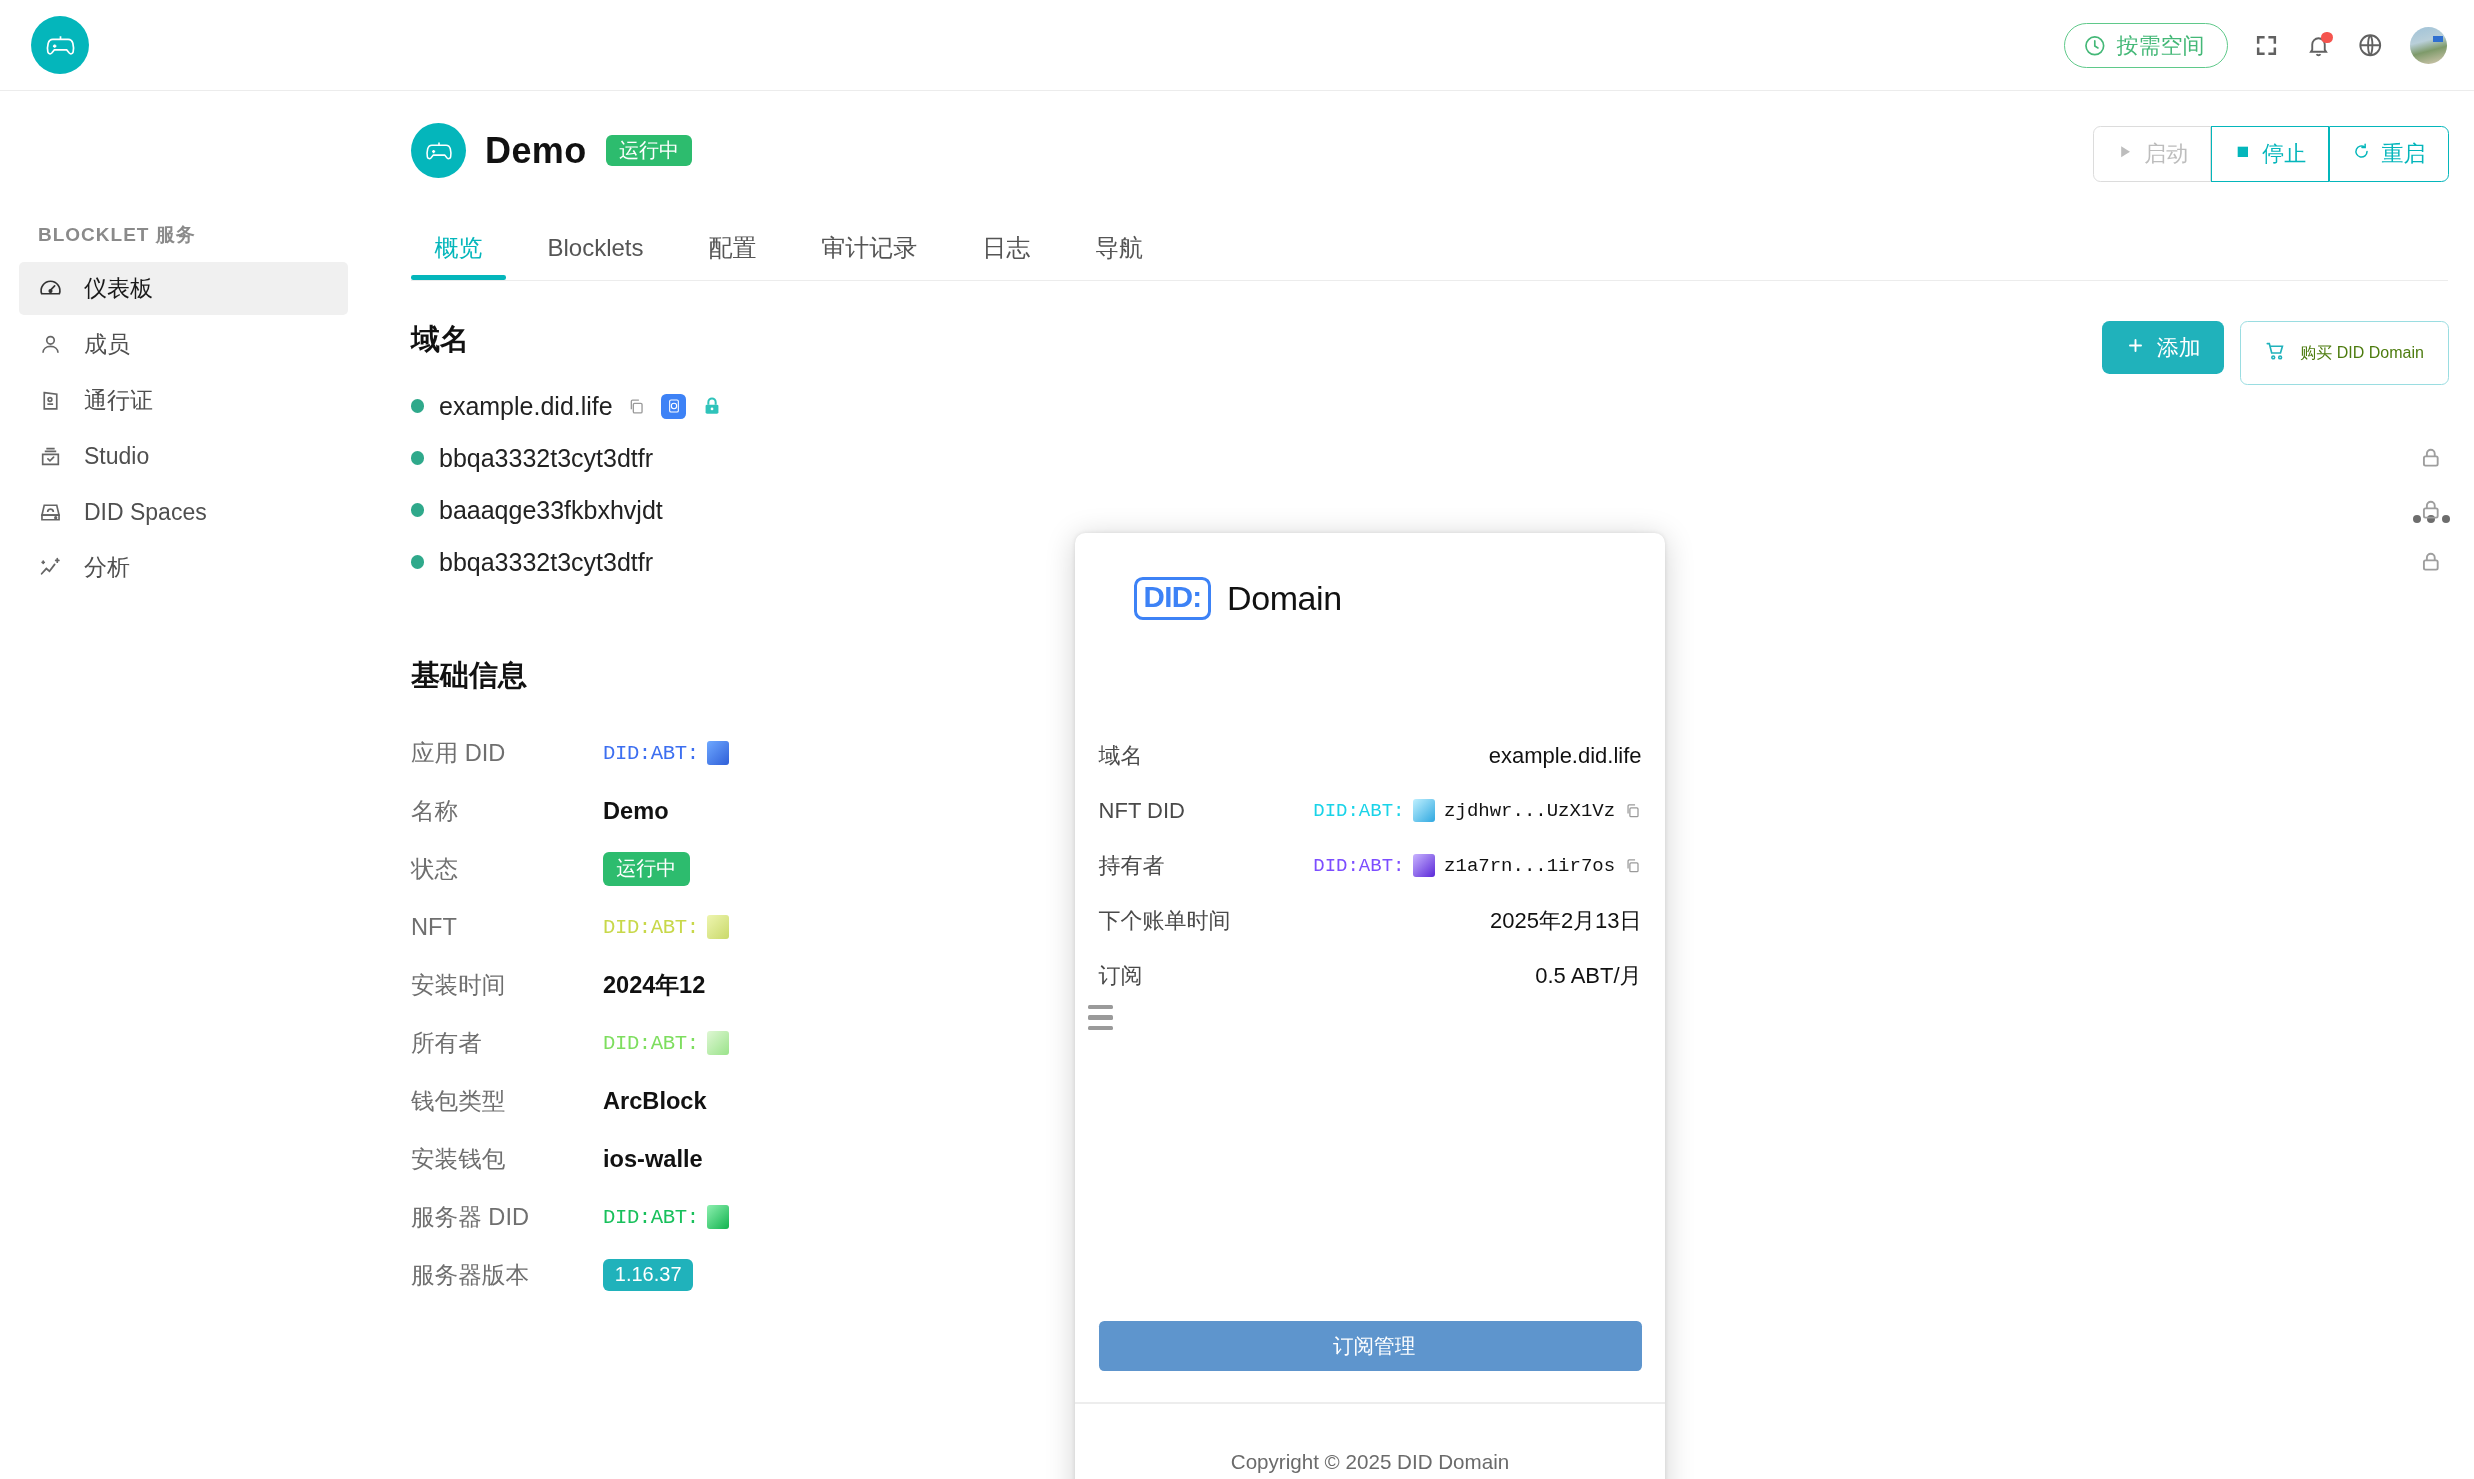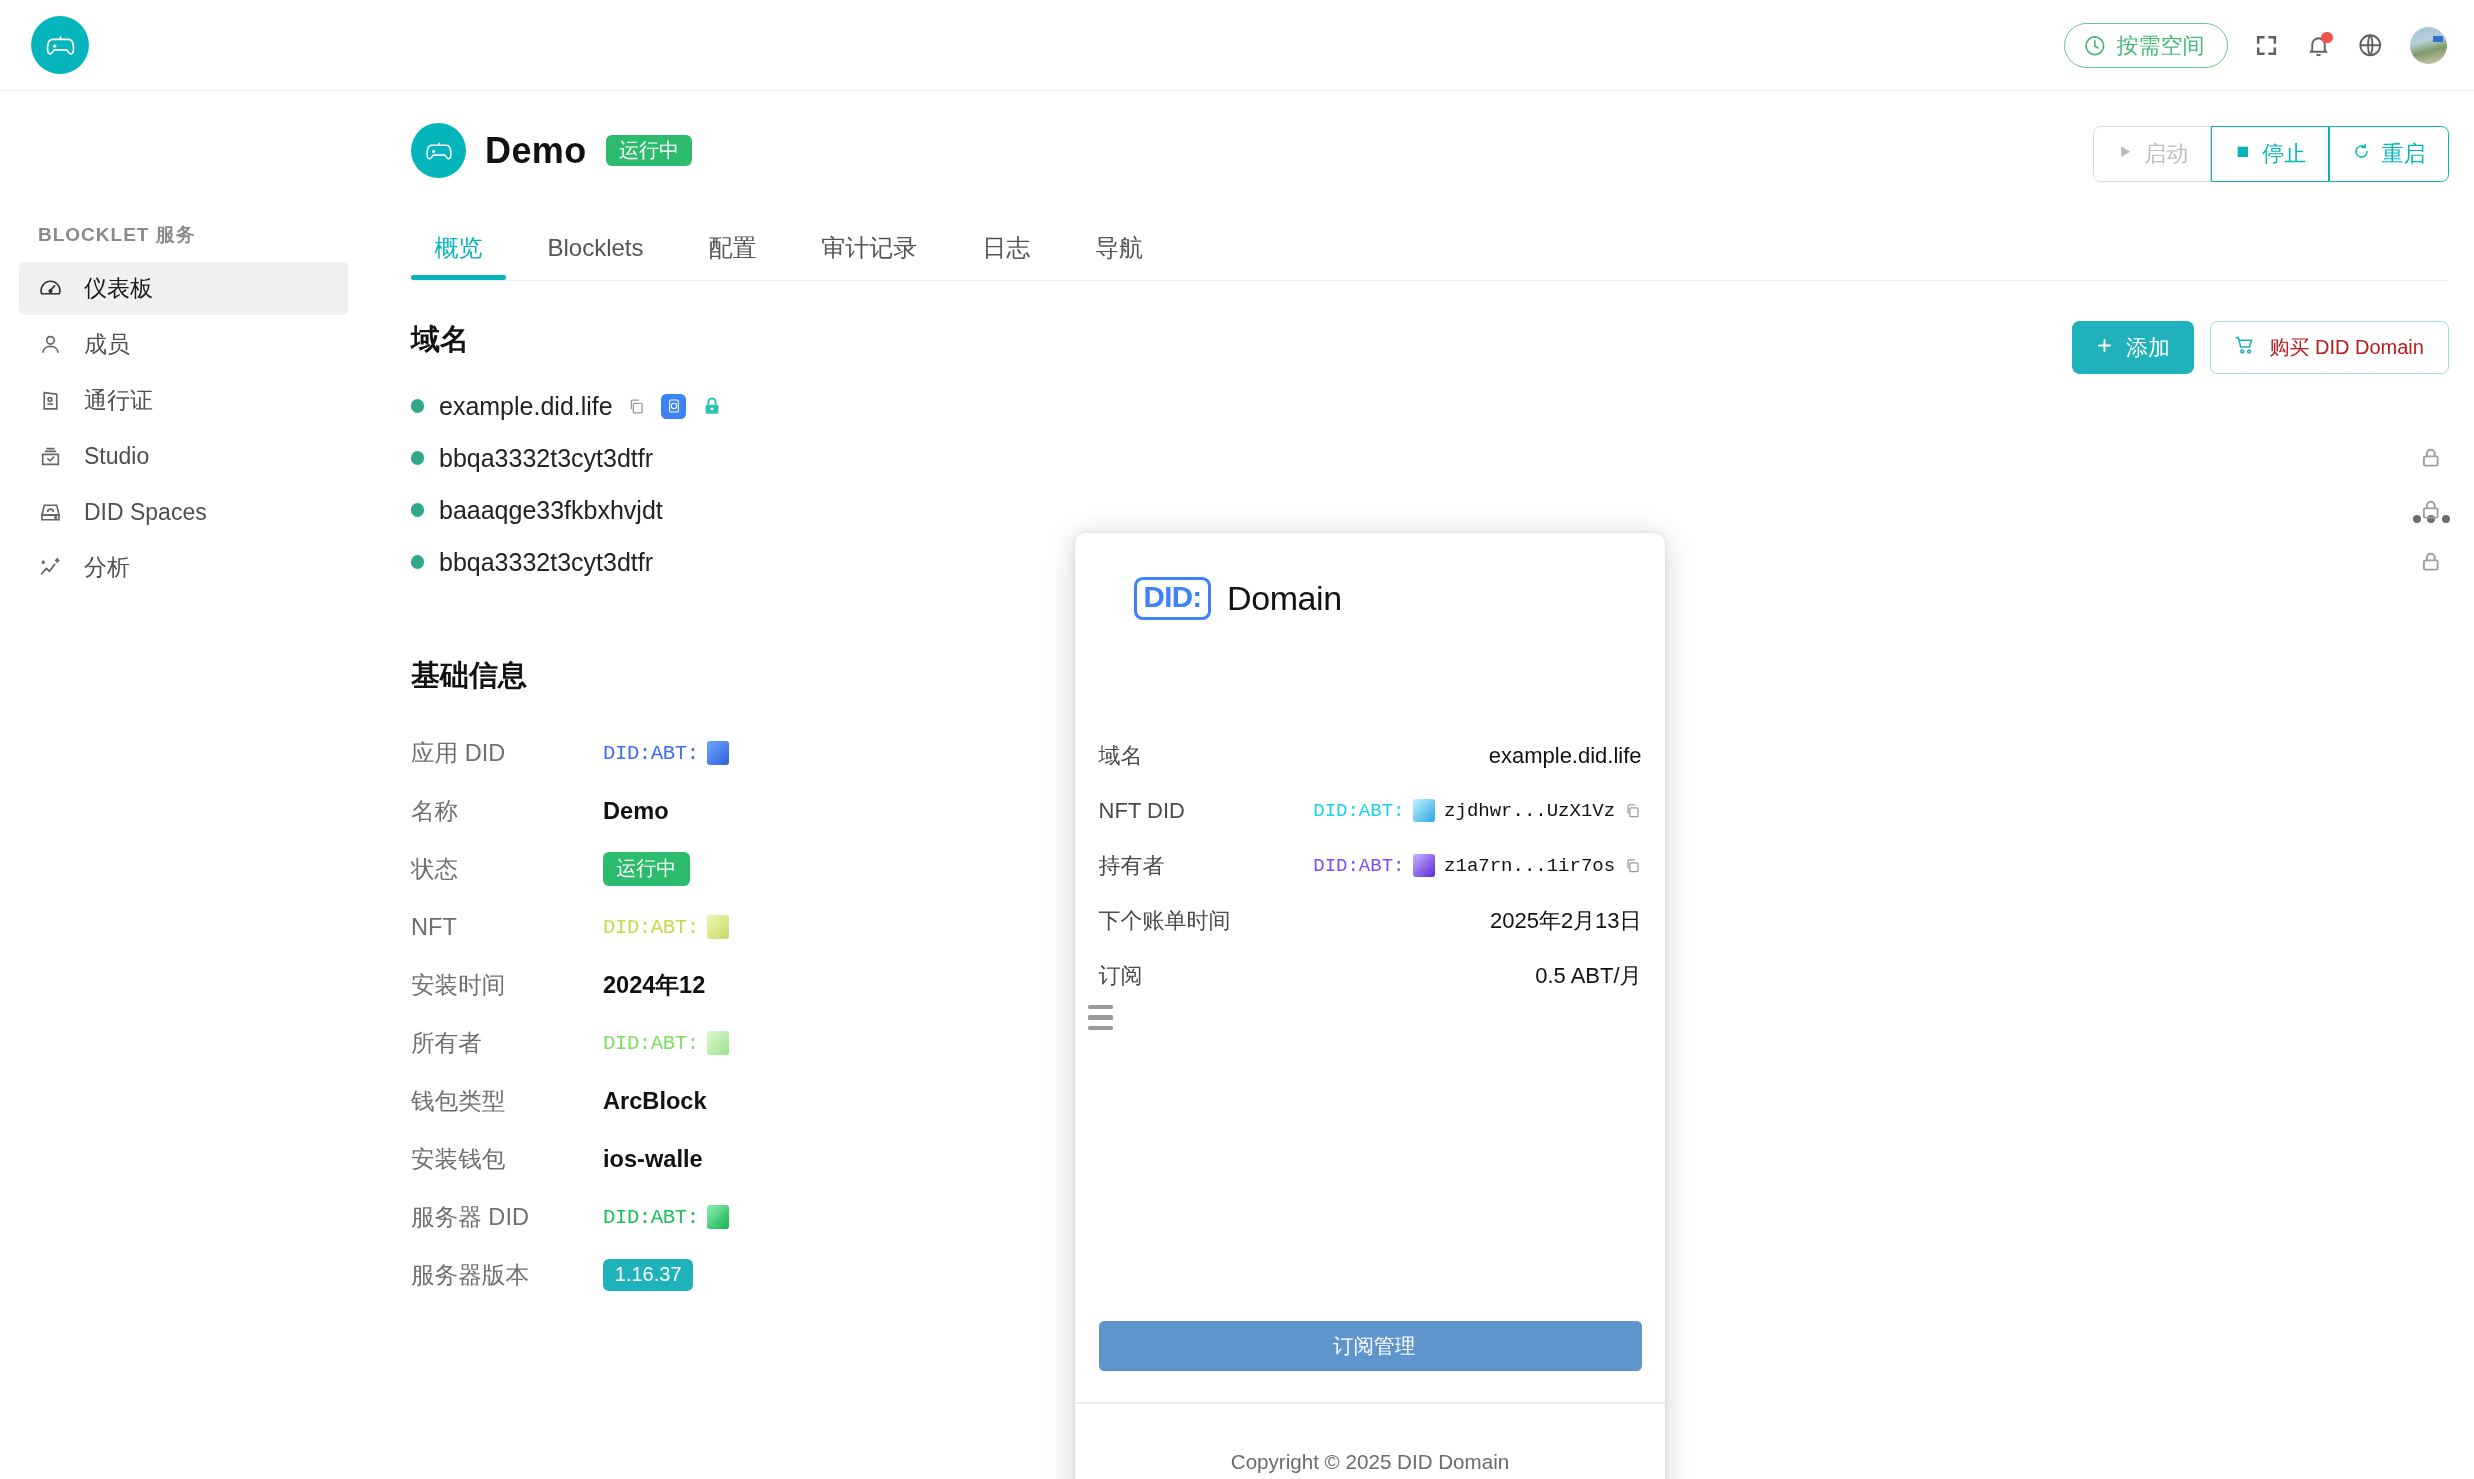--- a/index.html
+++ b/index.html
@@ -115,22 +115,22 @@
   #sec-domain { left: 35px; top: 229px; }
   #sec-basic  { left: 35px; top: 565px; }
 
   .head-actions { position: absolute; right: 26.5px; top: 230px; display: flex; gap: 16px; }
   .btn-filled {
     background: #20b2bb; color: #fff; border: none; border-radius: 7.4px;
     height: 53px; padding: 0 23.6px; font-size: 22px; display: flex; align-items: center; gap: 11.8px;
     cursor: pointer; white-space: nowrap; font-family: inherit;
   }
   .btn-outline {
-    background: #fff; color: #b91c1c; border: 1.5px solid #9adde1; border-radius: 7.4px;
-    height: 53px; padding: 0 23.6px; font-size: 20px; display: flex; align-items: center; gap: 13.3px;
+    background: #fff; color: #4d7c0f; border: 1.5px solid #9adde1; border-radius: 7.4px;
+    height: 64px; padding: 0 23.6px; font-size: 16px; display: flex; align-items: center; gap: 13.3px;
     cursor: pointer; white-space: nowrap; font-family: inherit;
   }
 
   
   .domain-list { position: absolute; left: 35px; top: 289px; width: 1917px; }
   .domain-row {
     display: flex; align-items: center; gap: 14.7px; height: 52px;
     font-size: 25px; color: #222; white-space: nowrap;
   }
   .dot { width: 13.3px; height: 13.3px; border-radius: 50%; background: #2fa98b; flex: 0 0 13.3px; }

